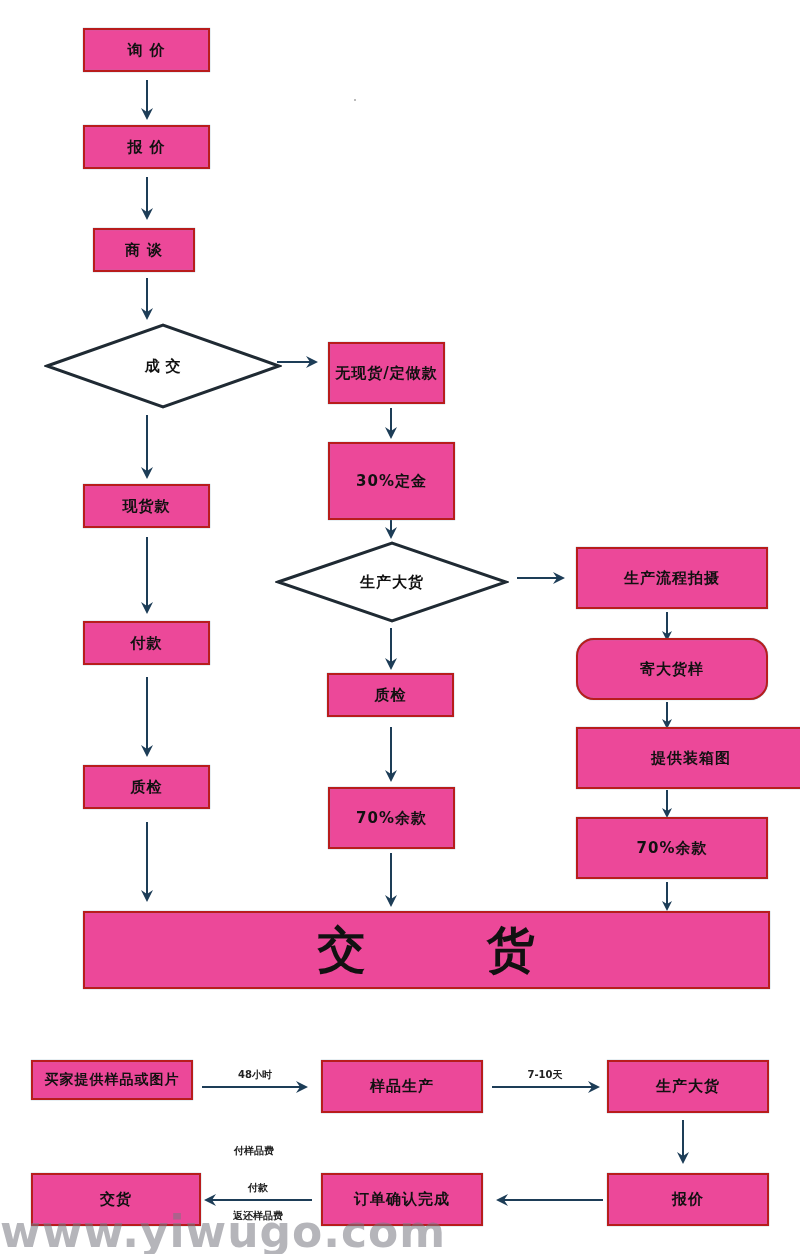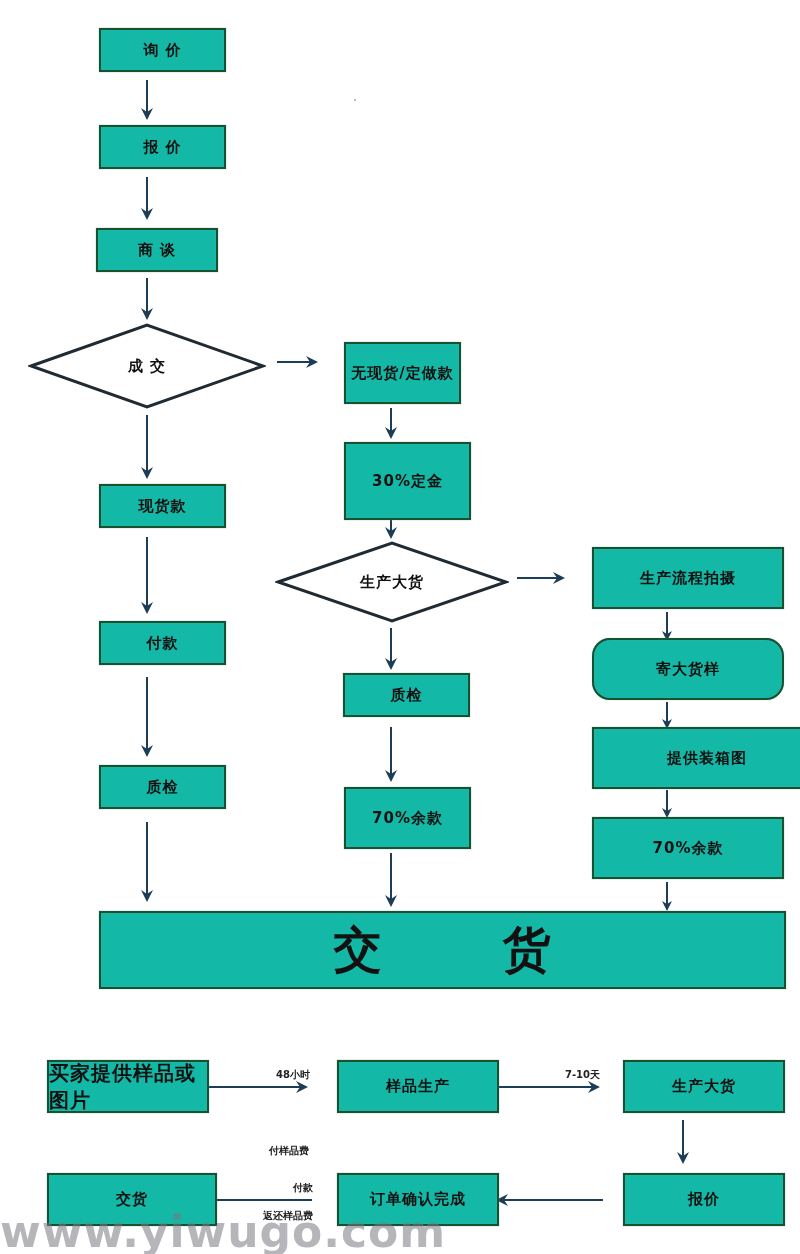--- a/index.html
+++ b/index.html
@@ -1,32 +1,32 @@
 <!DOCTYPE html>
 <html><head>
 <meta charset="utf-8">
 <style>
   html, body { margin: 0; padding: 0; background: #ffffff; }
   body { width: 800px; height: 1254px; position: relative; overflow: hidden;
          font-family: "DejaVu Sans", sans-serif; color: #111; }
-  .node { position: absolute; box-sizing: border-box; background: #14b8a6;
-          border: 2px solid #14532d;
+  .node { position: absolute; box-sizing: border-box; background: #ec4899;
+          border: 2px solid #b91c1c;
           box-shadow: 0 0 1px #6fa0b8, inset 0 0 1px #6fa0b8;
           display: flex; align-items: center; justify-content: center;
-          font-weight: bold; font-size: 15px; letter-spacing: 1px; margin-left: 16px; }
+          font-weight: bold; font-size: 15px; letter-spacing: 1px; }
   .node.big { font-size: 48px; font-weight: 900; word-spacing: 0; }
   .node.big span.gap { display: inline-block; width: 120px; }
   .diamond { position: absolute; }
   .diamond svg { position: absolute; left: 0; top: 0; }
   .diamond .label { position: absolute; left: 0; top: 0; width: 100%; height: 100%;
           display: flex; align-items: center; justify-content: center;
           font-weight: bold; font-size: 15px; letter-spacing: 1px; }
   #arrows { position: absolute; left: 0; top: 0; }
   .edge-label { position: absolute; font-size: 10px; font-weight: bold; color: #222;
-          text-align: right; width: 110px; }
+          text-align: center; width: 110px; }
   .watermark { position: absolute; left: 0; top: 1206px; font-size: 44px; font-weight: bold;
           color: rgba(120,120,130,0.55); letter-spacing: 1px;
           font-family: "DejaVu Sans", sans-serif; }
   .dot { position: absolute; left: 354px; top: 99px; width: 2px; height: 2px; background: #bbb; }
 </style>
 </head>
 <body>
 
 <svg id="arrows" width="800" height="1254">
   <defs>
@@ -65,23 +65,23 @@
     <line x1="202" y1="1087" x2="306" y2="1087" marker-end="url(#ah2)"></line>
     <line x1="492" y1="1087" x2="598" y2="1087" marker-end="url(#ah2)"></line>
     <line x1="683" y1="1120" x2="683" y2="1162" marker-end="url(#ah2)"></line>
     <line x1="603" y1="1200" x2="498" y2="1200" marker-end="url(#ah2)"></line>
     <line x1="312" y1="1200" x2="206" y2="1200" marker-end="url(#ah2)"></line>
   </g>
 </svg>
 
 <div class="node" style="left:83px;top:28px;width:127px;height:44px;">询 价</div>
 <div class="node" style="left:83px;top:125px;width:127px;height:44px;text-align:center;">报 价</div>
-<div class="node" style="left:80px;top:228px;width:122px;height:44px;">商 谈</div>
+<div class="node" style="left:93px;top:228px;width:102px;height:44px;">商 谈</div>
 
-<div class="diamond" style="left:28px;top:322px;width:238px;height:88px;">
+<div class="diamond" style="left:44px;top:322px;width:238px;height:88px;font-family:Liberation Serif, serif;">
   <svg width="238" height="88">
     <polygon points="3,44 119,3 235,44 119,85" fill="#fff" stroke="#1f2a33" stroke-width="3"></polygon>
   </svg>
   <div class="label">成 交</div>
 </div>
 
 <div class="node" style="left:83px;top:484px;width:127px;height:44px;">现货款</div>
 <div class="node" style="left:83px;top:621px;width:127px;height:44px;">付款</div>
 <div class="node" style="left:83px;top:765px;width:127px;height:44px;">质检</div>
 
@@ -102,21 +102,21 @@
 <div class="node" style="left:576px;top:638px;width:192px;height:62px;border-radius:18px;">寄大货样</div>
 <div class="node" style="left:576px;top:727px;width:230px;height:62px;">提供装箱图</div>
 <div class="node" style="left:576px;top:817px;width:192px;height:62px;">70%余款</div>
 
 <div class="node big" style="left:83px;top:911px;width:687px;height:78px;">
   <span>交</span>
   <span class="gap"></span>
   <span>货</span>
 </div>
 
-<div class="node" style="left:31px;top:1060px;width:162px;height:53px;font-size:20px;">买家提供样品或图片</div>
+<div class="node" style="left:31px;top:1060px;width:162px;height:40px;font-size:14px;">买家提供样品或图片</div>
 <div class="node" style="left:321px;top:1060px;width:162px;height:53px;">样品生产</div>
 <div class="node" style="left:607px;top:1060px;width:162px;height:53px;">生产大货</div>
 <div class="node" style="left:607px;top:1173px;width:162px;height:53px;">报价</div>
 <div class="node" style="left:321px;top:1173px;width:162px;height:53px;">订单确认完成</div>
 <div class="node" style="left:31px;top:1173px;width:170px;height:53px;">交货</div>
 
 <div class="edge-label" style="left:200px;top:1068px;">48小时</div>
 <div class="edge-label" style="left:199px;top:1100px;margin-top:44px;">付样品费</div>
 <div class="edge-label" style="left:490px;top:1068px;">7-10天</div>
 <div class="edge-label" style="left:203px;top:1181px;">付款</div>

